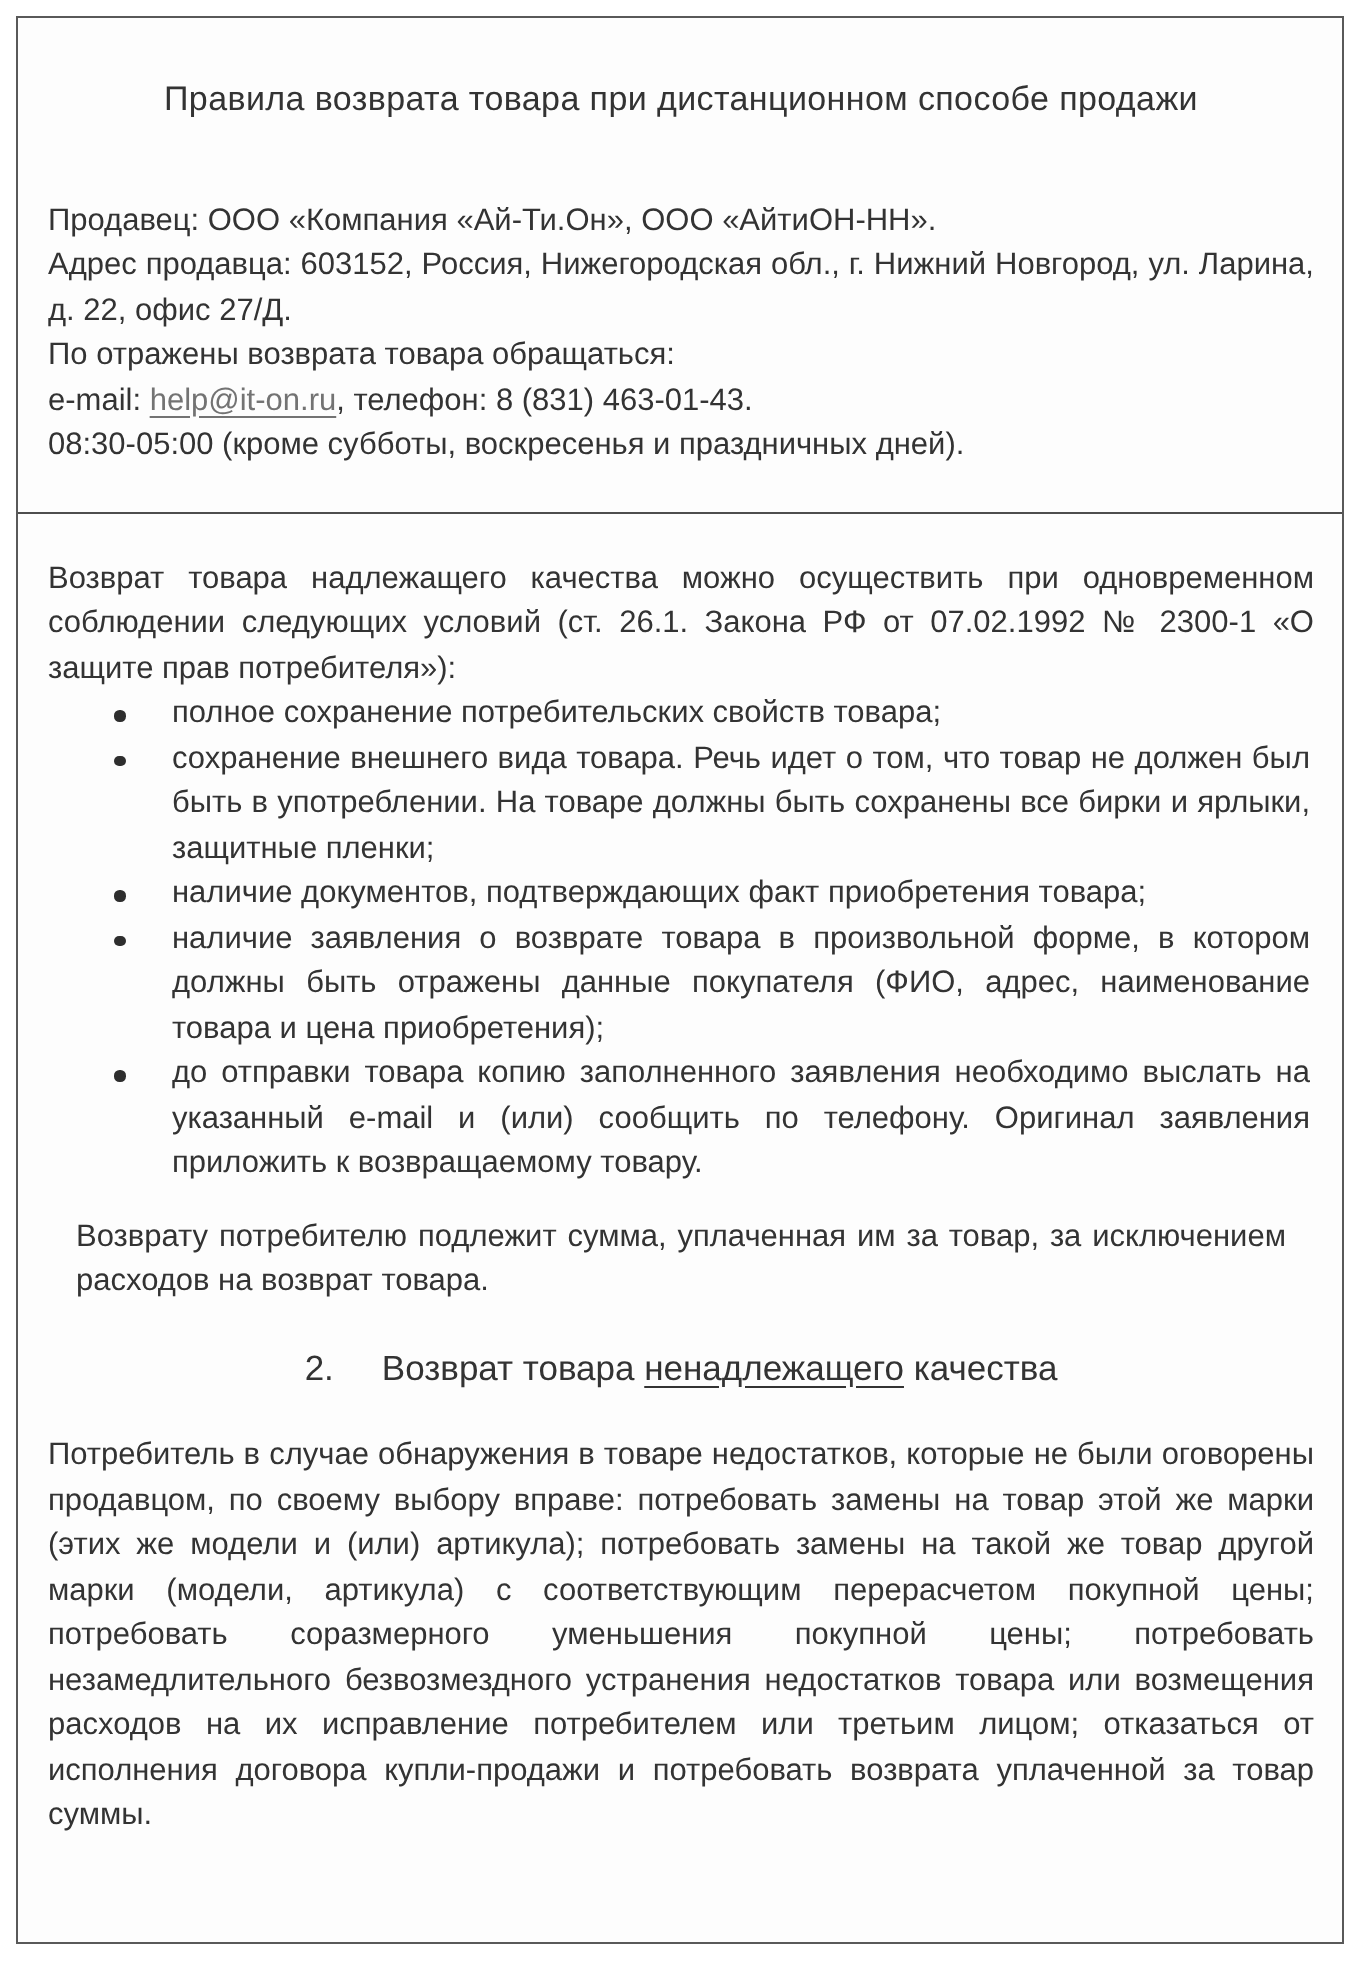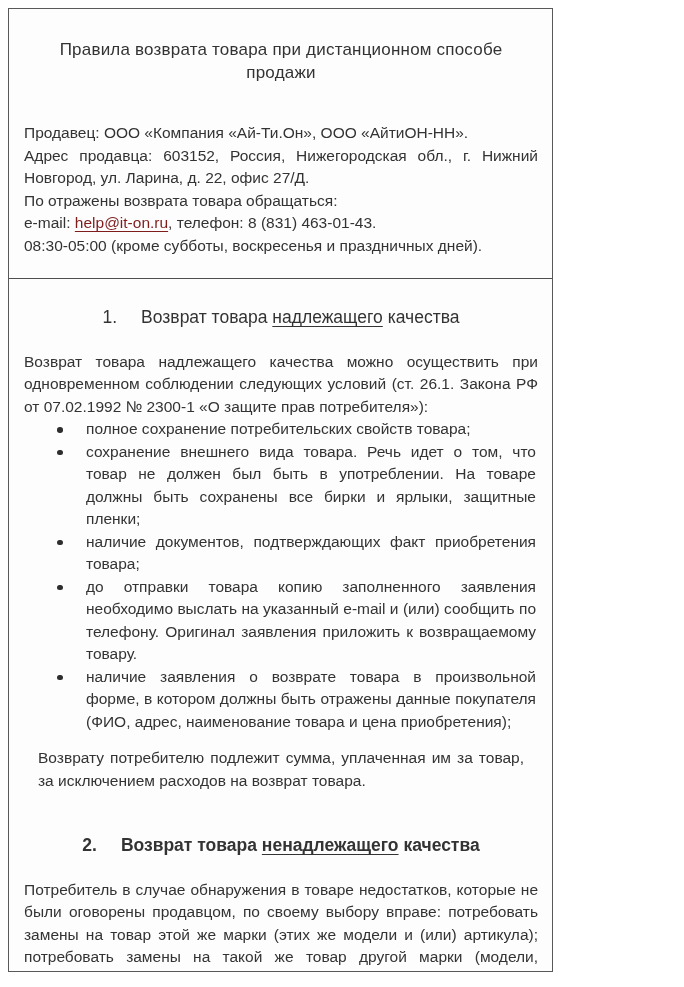--- a/index.html
+++ b/index.html
@@ -12,21 +12,21 @@
     height: 987px;
     position: relative;
     font-family: "Liberation Sans", "DejaVu Sans", sans-serif;
     color: #333333;
     -webkit-font-smoothing: antialiased;
   }
   .page-frame {
     position: absolute;
     left: 8px;
     top: 8px;
-    width: 545px;
+    width: 664px;
     height: 964px;
     border: 1.5px solid #595959;
     background: #fdfdfd;
     box-sizing: border-box;
     overflow: hidden;
   }
   .content {
     padding: 30px 14px 0 15px;
     font-size: 15.5px;
     line-height: 22.5px;
@@ -38,21 +38,21 @@
     margin: 0 0 38px 0;
     letter-spacing: 0.2px;
   }
   .intro p {
     margin: 0;
     text-align: justify;
   }
   .email {
     text-decoration: underline;
     text-underline-offset: 3px;
-    color: #7f1d1d;
+    color: #737373;
     cursor: pointer;
   }
   hr.divider {
     border: none;
     border-top: 1.2px solid #4e4e4e;
     margin: 21px -14px 0 -15px;
   }
   .section-heading {
     font-size: 17.5px;
     font-weight: 400;
@@ -92,50 +92,49 @@
   p.return-period {
     margin: 21px 0 0 0;
     text-align: justify;
   }
   p.refund-note {
     margin: 14px;
     text-align: justify;
   }
   .bold { font-weight: 700; }
   .section2-para { margin-top: 28px; }
-  .s2-heading { margin-top: 42px; font-weight: bold; }
+  .s2-heading { margin-top: 20px; }
 </style>
 </head>
 <body>
 
 <div class="page-frame">
   <div class="content">
 
     <h1 class="doc-title">Правила возврата товара при дистанционном способе продажи</h1>
 
     <div class="intro">
       <p>Продавец: ООО «Компания «Ай-Ти.Он», ООО «АйтиОН-НН».</p>
       <p>Адрес продавца: 603152, Россия, Нижегородская обл., г. Нижний Новгород, ул. Ларина, д. 22, офис 27/Д.</p>
       <p>По отражены возврата товара обращаться:</p>
       <p><span>e-mail: </span><span class="email">help@it-on.ru</span><span>, телефон: 8 (831) 463-01-43.</span></p>
       <p>08:30-05:00 (кроме субботы, воскресенья и праздничных дней).</p>
     </div>
 
     <hr class="divider">
 
-    <h2 class="section-heading"><span class="num">1.</span><span><span>Возврат товара </span><span class="u">надлежащего</span><span> качества</span></span></h2>
 
     <p class="para">Возврат товара надлежащего качества можно осуществить при одновременном соблюдении следующих условий (ст. 26.1. Закона РФ от 07.02.1992 № 2300-1 «О защите прав потребителя»):</p>
 
     <ul class="cond-list">
       <li><span class="dot"></span><span>полное сохранение потребительских свойств товара;</span></li>
       <li><span class="dot"></span><span>сохранение внешнего вида товара. Речь идет о том, что товар не должен был быть в употреблении. На товаре должны быть сохранены все бирки и ярлыки, защитные пленки;</span></li>
       <li><span class="dot"></span><span>наличие документов, подтверждающих факт приобретения товара;</span></li>
+      <li><span class="dot"></span><span>наличие заявления о возврате товара в произвольной форме, в котором должны быть отражены данные покупателя (ФИО, адрес, наименование товара и цена приобретения);</span></li>
       <li><span class="dot"></span><span>до отправки товара копию заполненного заявления необходимо выслать на указанный e-mail и (или) сообщить по телефону.  Оригинал заявления приложить к возвращаемому товару.</span></li>
-      <li><span class="dot"></span><span>наличие заявления о возврате товара в произвольной форме, в котором должны быть отражены данные покупателя (ФИО, адрес, наименование товара и цена приобретения);</span></li>
     </ul>
 
 
     <p class="refund-note">Возврату потребителю подлежит сумма, уплаченная им за товар, за исключением расходов на возврат товара.</p>
 
     <h2 class="section-heading s2-heading"><span class="num">2.</span><span><span>Возврат товара </span><span class="u">ненадлежащего</span><span> качества</span></span></h2>
 
     <p class="para section2-para">Потребитель в случае обнаружения в товаре недостатков, которые не были оговорены продавцом, по своему выбору вправе: потребовать замены на товар этой же марки (этих же модели и (или) артикула); потребовать замены на такой же товар другой марки (модели, артикула) с соответствующим перерасчетом покупной цены; потребовать соразмерного уменьшения покупной цены; потребовать незамедлительного безвозмездного устранения недостатков товара или возмещения расходов на их исправление потребителем или третьим лицом; отказаться от исполнения договора купли-продажи и потребовать возврата уплаченной за товар суммы.</p>
 
   </div>

